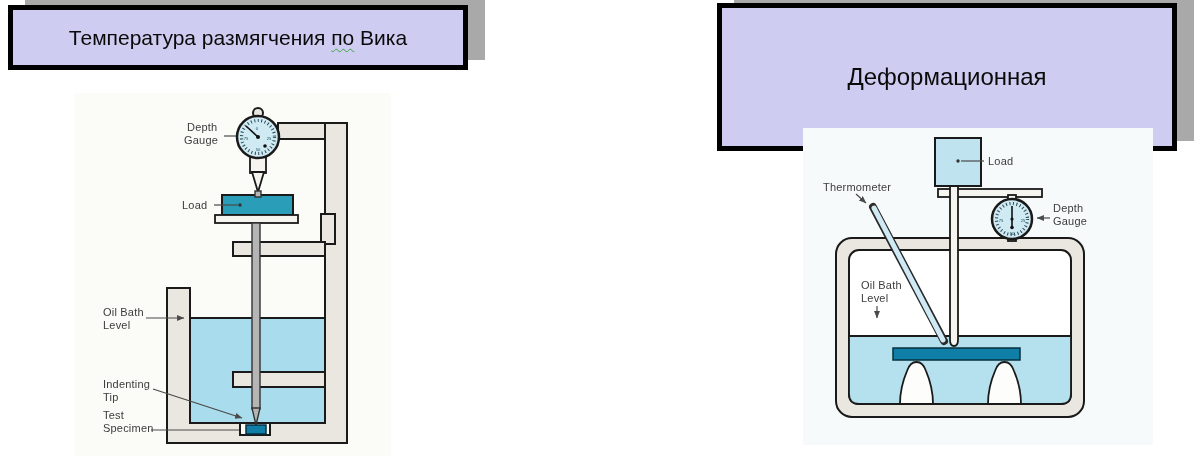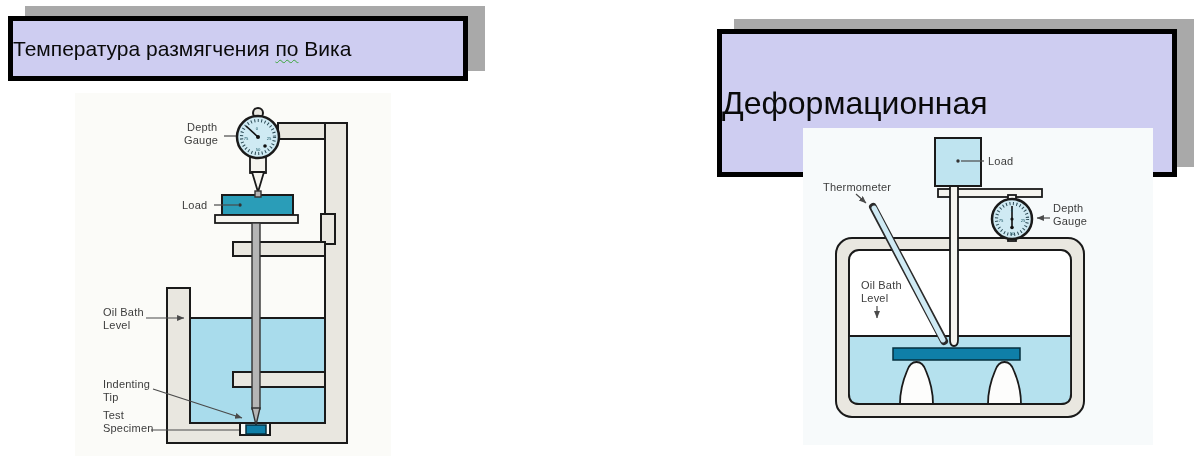--- a/index.html
+++ b/index.html
@@ -8,25 +8,25 @@
     --load-teal:#2a9db8; --spec-teal:#0f7fa8; --load-blue:#bfe4f0; --rod:#b5b5b5;
     --ink:#1a1a1a; --label:#3c3c3c; --leader:#4a4a4a;
   }
   html,body{margin:0;padding:0;background:#ffffff;}
   .stage{position:relative;width:1201px;height:463px;overflow:hidden;background:#fff;
          font-family:"Liberation Sans",sans-serif;}
   .title-box{
     position:absolute;box-sizing:border-box;
     background:var(--title-box-bg);border:5px solid #000;
     box-shadow:17px -10px 0 var(--title-shadow);
-    display:flex;align-items:center;justify-content:flex-start;
-    color:#0a0a0a;text-align:center;margin-top:11px;
+    display:flex;align-items:center;justify-content:center;
+    color:#0a0a0a;text-align:center;
   }
   .title-left{left:8px;top:5px;width:460px;height:65px;font-size:21px;}
-  .title-right{left:717px;top:18px;width:460px;height:148px;font-size:32px;line-height:1.38;}
+  .title-right{left:717px;top:3px;width:460px;height:148px;font-size:24px;line-height:1.38;}
   .spell{text-decoration:underline;text-decoration-style:wavy;
          text-decoration-color:var(--spell);text-decoration-thickness:1px;
          text-underline-offset:3px;}
   svg.diagram-layer{position:absolute;left:0;top:0;}
   .bgL{fill:#fbfbf8;} .bgR{fill:#f7fafb;}
   .frame{fill:var(--frame);stroke:var(--ink);stroke-width:2;}
   .liquidL{fill:var(--liquid-l);stroke:var(--ink);stroke-width:2;}
   .liquidR{fill:var(--liquid-r);stroke:var(--ink);stroke-width:1.8;}
   .dialface{fill:var(--dial);stroke:var(--ink);stroke-width:2.5;}
   .whitepart{fill:#f5f4ef;stroke:var(--ink);stroke-width:1.8;}

